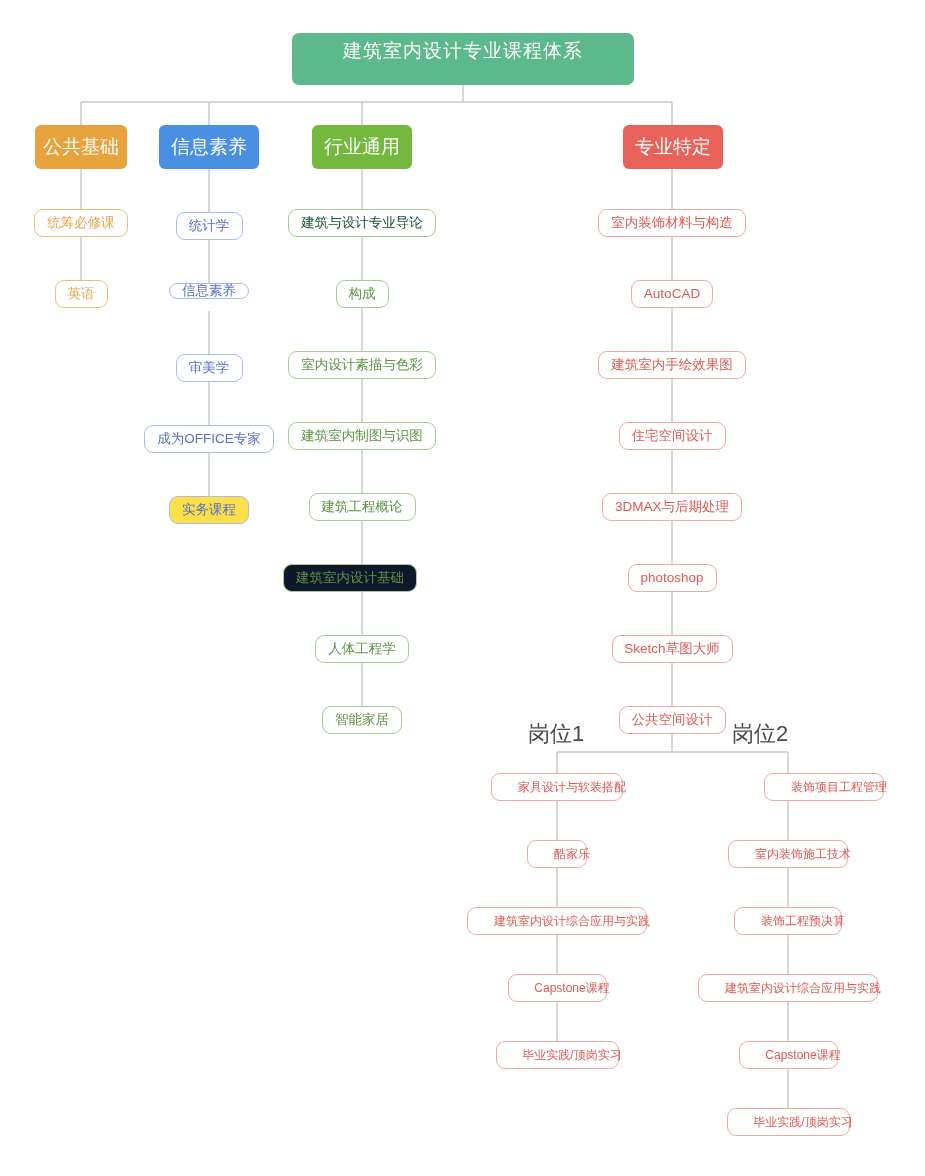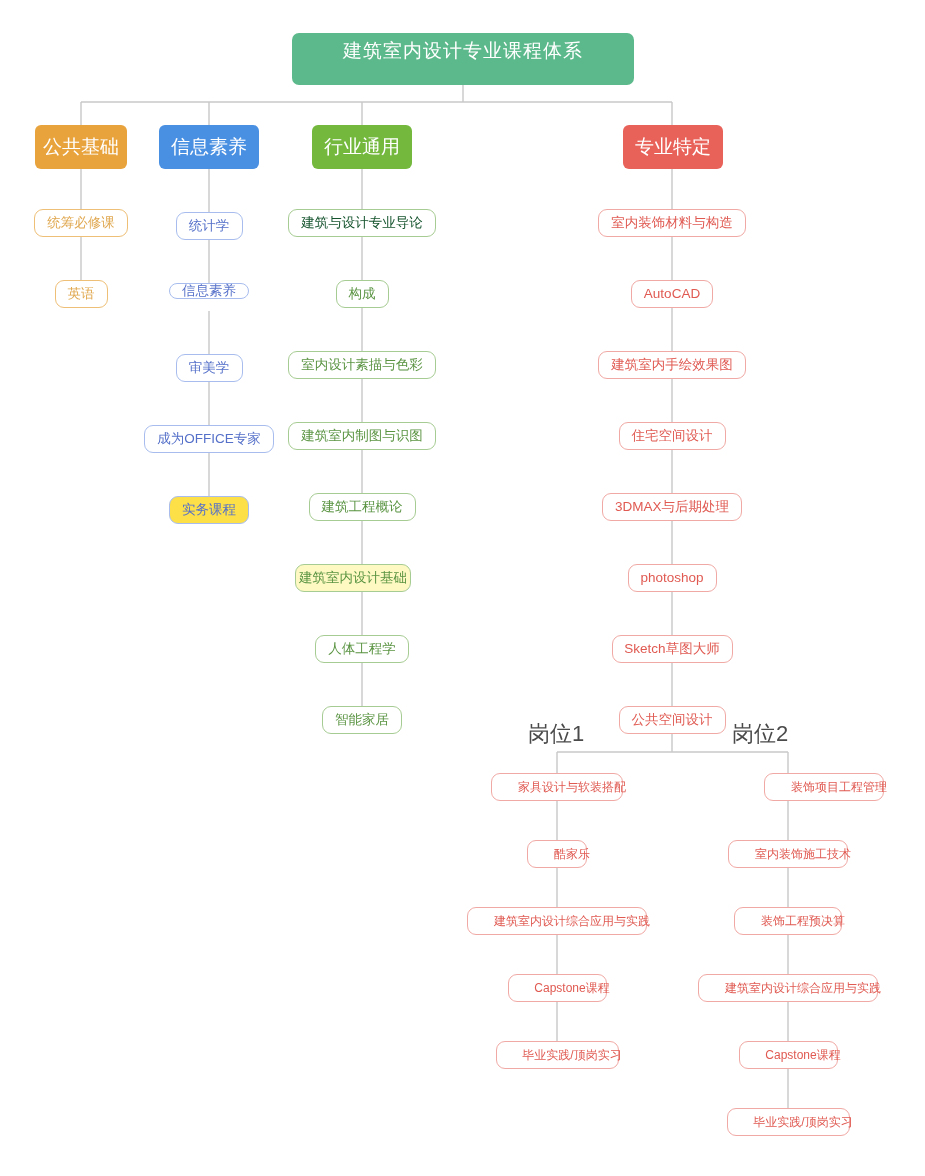--- a/index.html
+++ b/index.html
@@ -135,21 +135,21 @@
       <div class="node leaf-node" style="left: 169px; top: 283px; width: 80px; height: 16px; background: rgb(255, 255, 255); border-color: rgb(168, 189, 238); color: rgb(85, 112, 201);">信息素养</div>
       <div class="node leaf-node" style="left: 175.5px; top: 354px; width: 67px; height: 28px; background: rgb(255, 255, 255); border-color: rgb(168, 189, 238); color: rgb(85, 112, 201);">审美学</div>
       <div class="node leaf-node" style="left: 144px; top: 425px; width: 130px; height: 28px; background: rgb(255, 255, 255); border-color: rgb(168, 189, 238); color: rgb(85, 112, 201);">成为OFFICE专家</div>
       <div class="node leaf-node" style="left: 169px; top: 496px; width: 80px; height: 28px; background: #fde047; border-color: rgb(168, 189, 238); color: rgb(85, 112, 201);">实务课程</div>
       <div class="node cat-node" style="left: 312px; top: 125px; width: 100px; height: 44px; background: rgb(116, 184, 62); color: rgb(255, 255, 255);">行业通用</div>
       <div class="node leaf-node" style="left: 288px; top: 209px; width: 148px; height: 28px; background: rgb(255, 255, 255); border-color: rgb(167, 204, 147); color: #14532d;">建筑与设计专业导论</div>
       <div class="node leaf-node" style="left: 335.5px; top: 280px; width: 53px; height: 28px; background: rgb(255, 255, 255); border-color: rgb(167, 204, 147); color: rgb(90, 148, 66);">构成</div>
       <div class="node leaf-node" style="left: 288px; top: 351px; width: 148px; height: 28px; background: rgb(255, 255, 255); border-color: rgb(167, 204, 147); color: rgb(90, 148, 66);">室内设计素描与色彩</div>
       <div class="node leaf-node" style="left: 288px; top: 422px; width: 148px; height: 28px; background: rgb(255, 255, 255); border-color: rgb(167, 204, 147); color: rgb(90, 148, 66);">建筑室内制图与识图</div>
       <div class="node leaf-node" style="left: 308.5px; top: 493px; width: 107px; height: 28px; background: rgb(255, 255, 255); border-color: rgb(167, 204, 147); color: rgb(90, 148, 66);">建筑工程概论</div>
-      <div class="node leaf-node" style="left: 295px; top: 564px; width: 116px; height: 28px; background: #fef9c3; border-color: rgb(167, 204, 147); color: rgb(90, 148, 66);">建筑室内设计基础</div>
+      <div class="node leaf-node" style="left: 283px; top: 564px; width: 134px; height: 28px; background: #0f172a; border-color: rgb(167, 204, 147); color: rgb(90, 148, 66);">建筑室内设计基础</div>
       <div class="node leaf-node" style="left: 315px; top: 635px; width: 94px; height: 28px; background: rgb(255, 255, 255); border-color: rgb(167, 204, 147); color: rgb(90, 148, 66);">人体工程学</div>
       <div class="node leaf-node" style="left: 322px; top: 706px; width: 80px; height: 28px; background: rgb(255, 255, 255); border-color: rgb(167, 204, 147); color: rgb(90, 148, 66);">智能家居</div>
       <div class="node cat-node" style="left: 592px; top: 125px; width: 100px; height: 44px; background: rgb(232, 98, 90); color: rgb(255, 255, 255); margin-left: 31px;">专业特定</div>
       <div class="node leaf-node" style="left: 598px; top: 209px; width: 148px; height: 28px; background: rgb(255, 255, 255); border-color: rgb(240, 169, 164); color: rgb(224, 90, 82);">室内装饰材料与构造</div>
       <div class="node leaf-node" style="left: 631px; top: 280px; width: 82px; height: 28px; background: rgb(255, 255, 255); border-color: rgb(240, 169, 164); color: rgb(224, 90, 82);">AutoCAD</div>
       <div class="node leaf-node" style="left: 598px; top: 351px; width: 148px; height: 28px; background: rgb(255, 255, 255); border-color: rgb(240, 169, 164); color: rgb(224, 90, 82);">建筑室内手绘效果图</div>
       <div class="node leaf-node" style="left: 618.5px; top: 422px; width: 107px; height: 28px; background: rgb(255, 255, 255); border-color: rgb(240, 169, 164); color: rgb(224, 90, 82);">住宅空间设计</div>
       <div class="node leaf-node" style="left: 602px; top: 493px; width: 140px; height: 28px; background: rgb(255, 255, 255); border-color: rgb(240, 169, 164); color: rgb(224, 90, 82);">3DMAX与后期处理</div>
       <div class="node leaf-node" style="left: 627.5px; top: 564px; width: 89px; height: 28px; background: rgb(255, 255, 255); border-color: rgb(240, 169, 164); color: rgb(224, 90, 82);">photoshop</div>
       <div class="node leaf-node" style="left: 611.5px; top: 635px; width: 121px; height: 28px; background: rgb(255, 255, 255); border-color: rgb(240, 169, 164); color: rgb(224, 90, 82);">Sketch草图大师</div>

